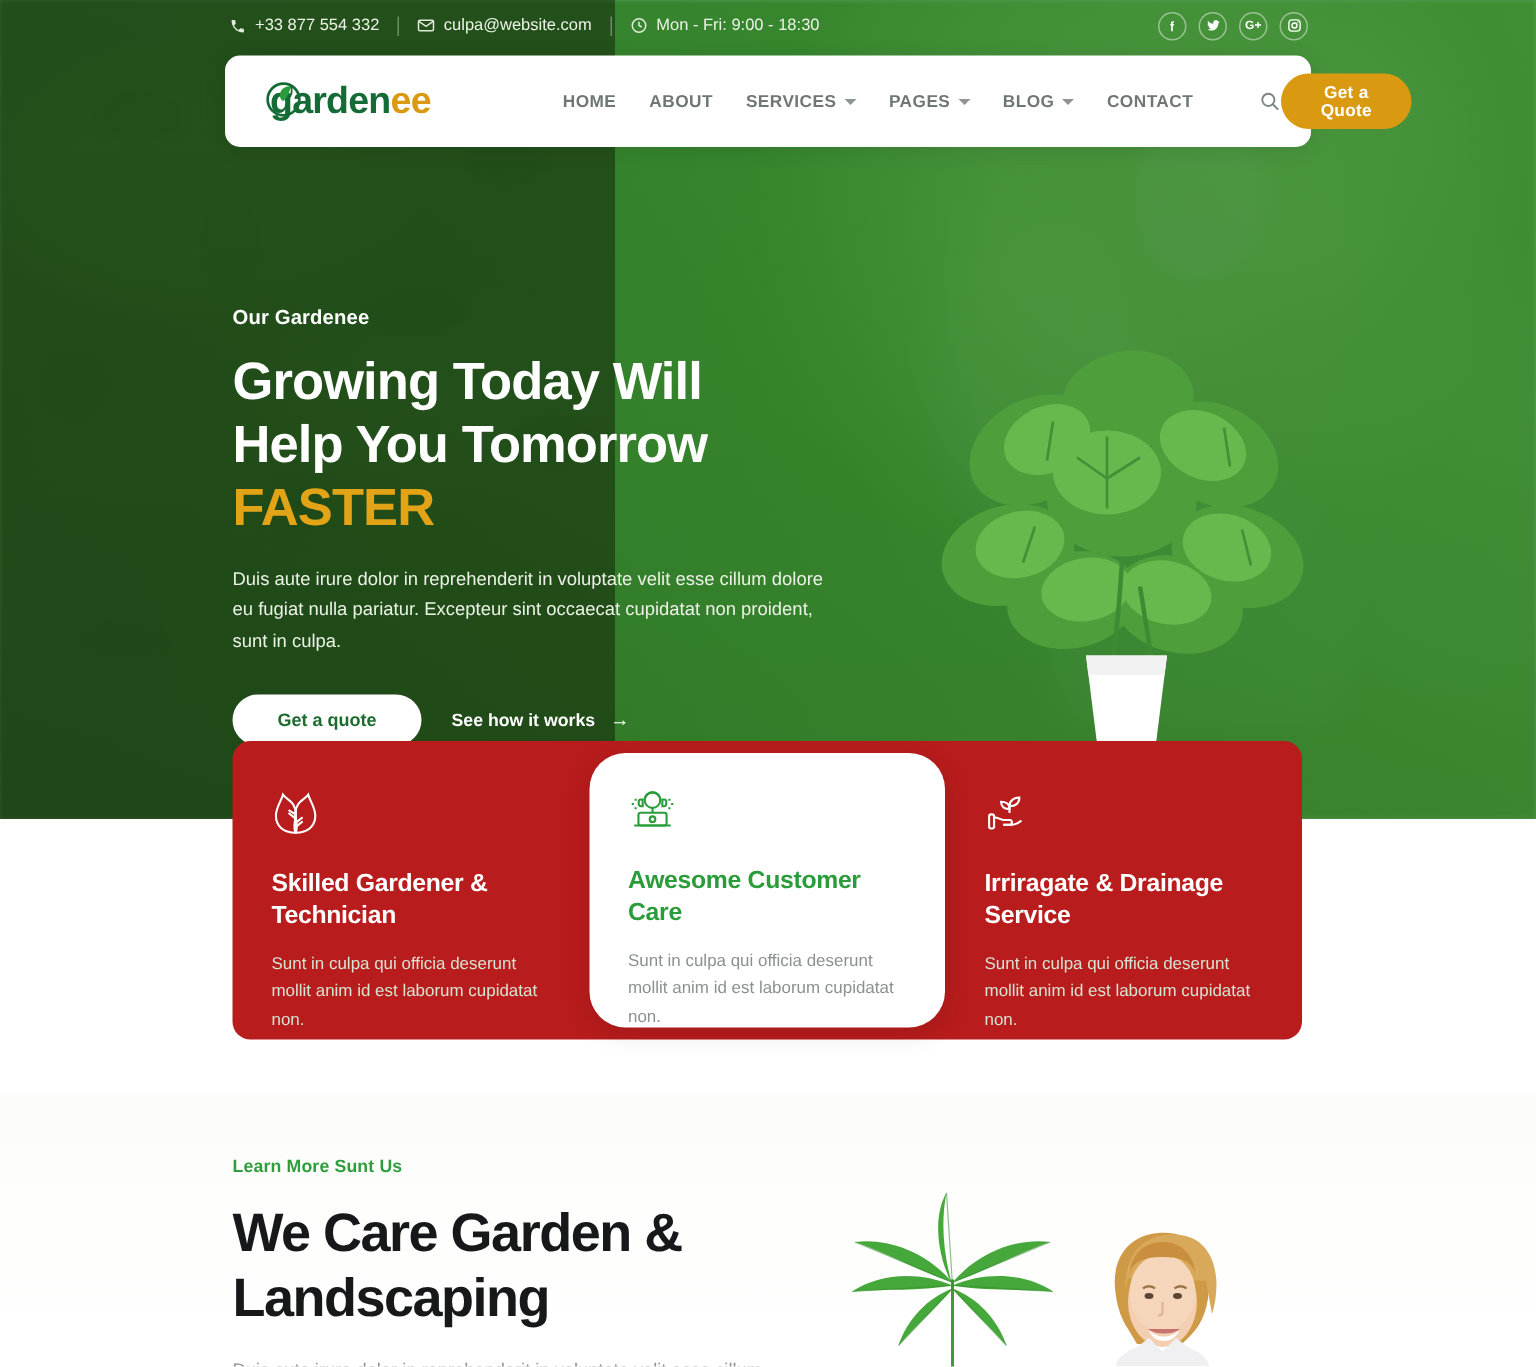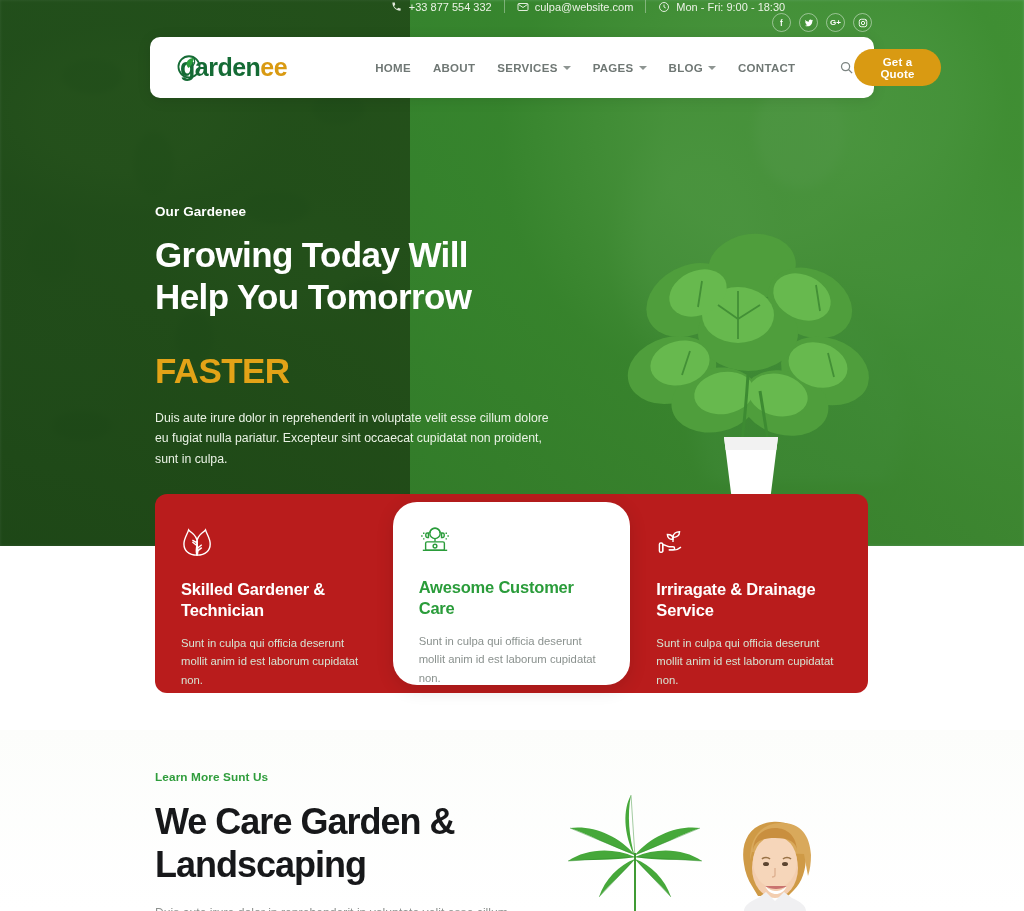--- a/index.html
+++ b/index.html
@@ -58,21 +58,21 @@
   }
   .hero-tint-right {
     position: absolute; left: 410px; top: 0; right: 0; height: 100%;
     background: linear-gradient(180deg, rgba(48,136,49,.80) 0%, rgba(44,130,46,.78) 50%, rgba(40,120,42,.80) 100%);
   }
 
   
   .topbar {
     position: absolute; left: 0; top: 0; width: 1024px; height: 34px;
     display: flex; align-items: center; z-index: 40;
-    font-size: 11px; color: #ecf3e6; flex-direction: column;
+    font-size: 11px; color: #ecf3e6;
   }
   .topbar-left { display: flex; align-items: center; margin-left: 152px; gap: 0; }
   .tb-item { display: flex; align-items: center; gap: 6px; white-space: nowrap; }
   .tb-sep { width: 1px; height: 13px; background: rgba(255,255,255,.35); margin: 0 12px; }
   .tb-ico { display: inline-flex; width: 12px; height: 12px; align-items: center; justify-content: center; opacity: .95; }
   .tb-ico svg { display: block; }
   .topbar-right { margin-left: auto; margin-right: 152px; display: flex; gap: 8px; align-items: center; }
   .soc {
     width: 19px; height: 19px; border-radius: 50%;
     border: 1px solid rgba(255,255,255,.45);
@@ -108,21 +108,21 @@
     letter-spacing: .2px;
   }
 
   
   .hero-content { position: absolute; left: 155px; top: 176px; width: 420px; z-index: 30; }
   .eyebrow { font-size: 13.5px; font-weight: 700; color: #ffffff; letter-spacing: .1px; margin-top: 28px; }
   .hero-title {
     margin-top: 15px; font-size: 35px; line-height: 1.2;
     font-weight: 800; color: #ffffff; letter-spacing: -.6px;
   }
-  .hero-title .accent { color: #e3a317; display: block; margin-top: 32px; }
+  .hero-title .accent { color: #e3a317; display: block; }
   .hero-desc {
     margin-top: 16px; font-size: 12.3px; line-height: 1.65; color: #eaf2e5; max-width: 396px;
   }
   .hero-actions { margin-top: 26px; display: flex; align-items: center; gap: 20px; }
   .btn-quote-light {
     background: #ffffff; color: #1d6b2e; font-size: 12px; font-weight: 700;
     border: none; border-radius: 24px; width: 126px; height: 34px;
     display: flex; align-items: center; justify-content: center;
   }
   .link-works {

